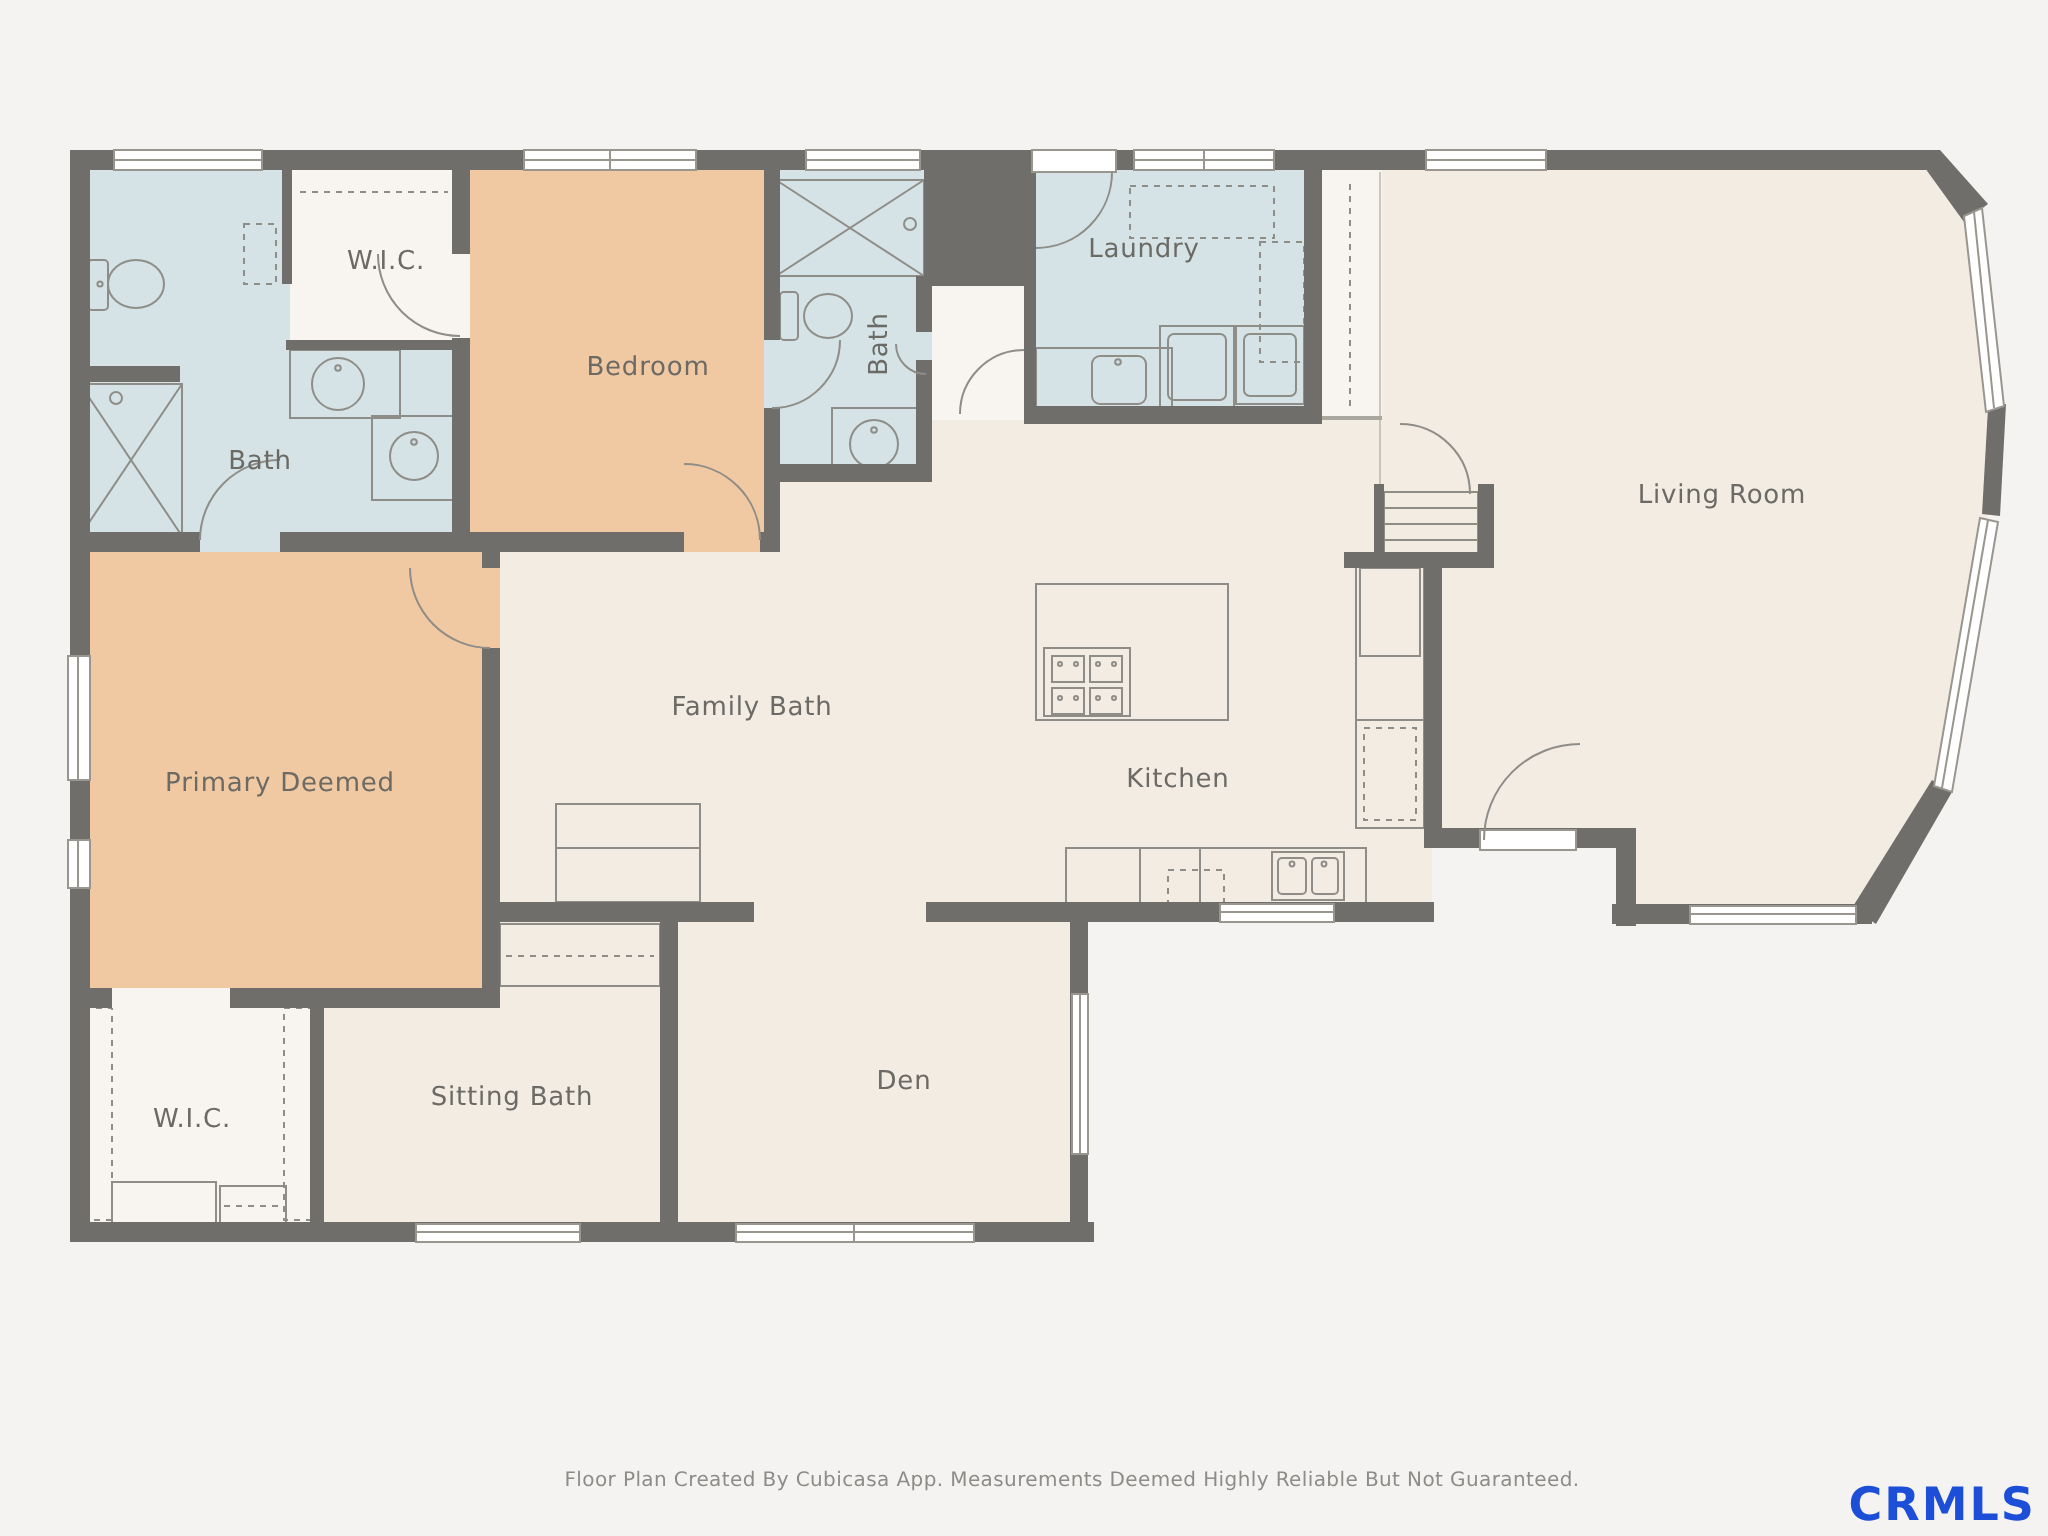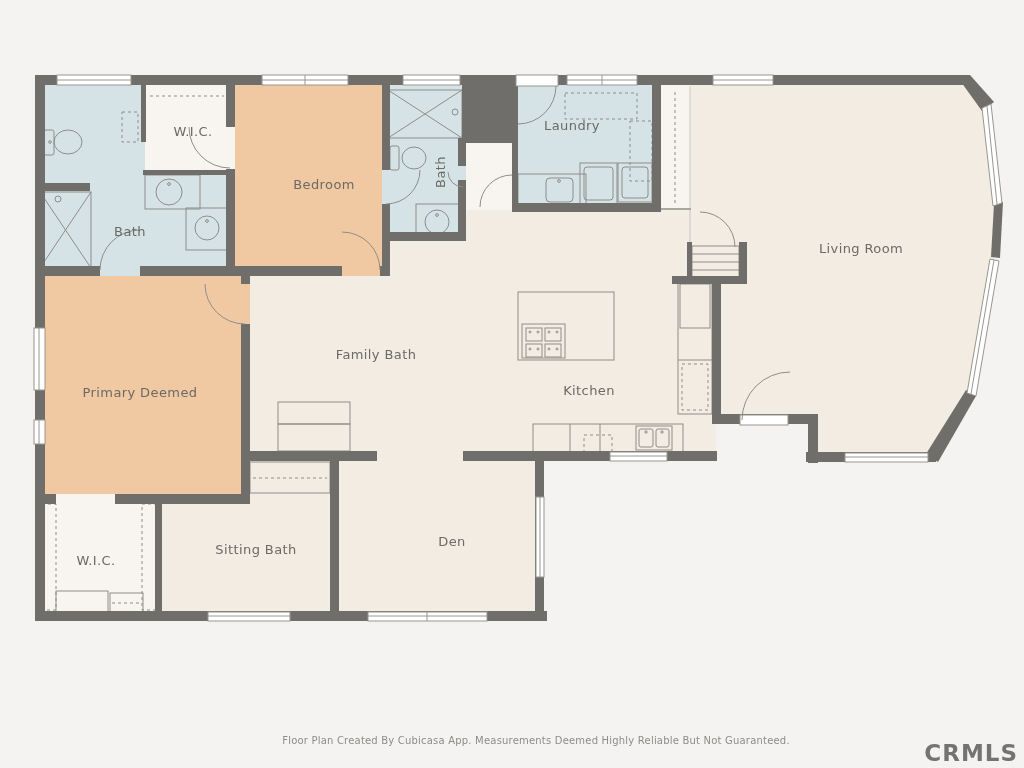--- a/index.html
+++ b/index.html
@@ -23,21 +23,21 @@
     position:absolute;transform:translate(-50%,-50%);
     font-size:13px;color:var(--text);letter-spacing:.4px;white-space:nowrap;
   }
   .room-label.rotated{transform:translate(-50%,-50%) rotate(-90deg);}
   .footer-note{
     position:absolute;left:0;right:0;top:735px;text-align:center;
     font-size:10px;color:#8d8c89;letter-spacing:.2px;padding-left:48px;
   }
   .watermark{
     position:absolute;right:6px;bottom:2px;font-size:23px;font-weight:700;
-    color:#737373;letter-spacing:1px;
+    color:#1d4ed8;letter-spacing:1px;
   }
 </style>
 </head>
 <body>
 
 <div class="canvas">
 
   <svg class="plan-svg" width="1024" height="768" viewBox="0 0 1024 768">
 
     <g>

